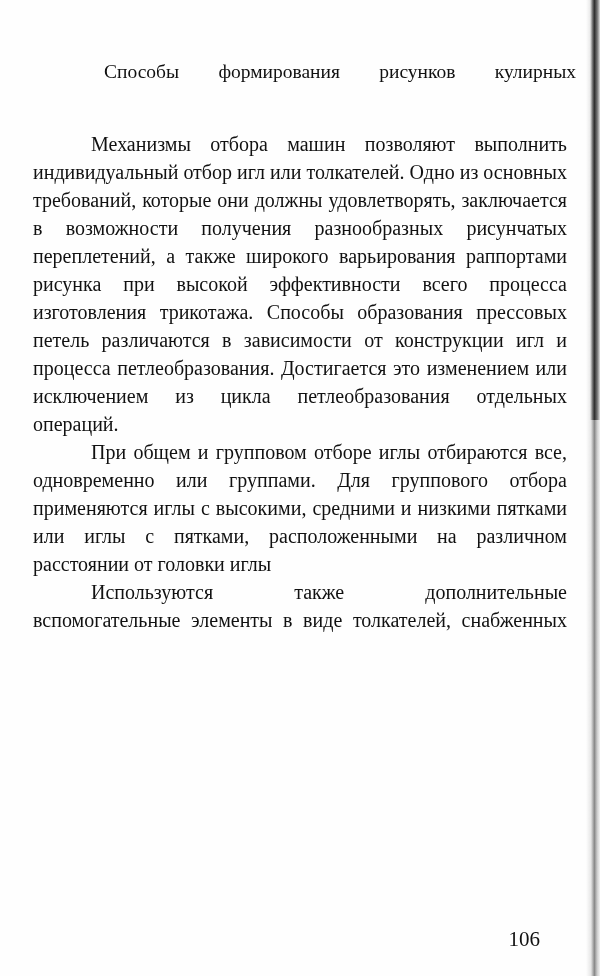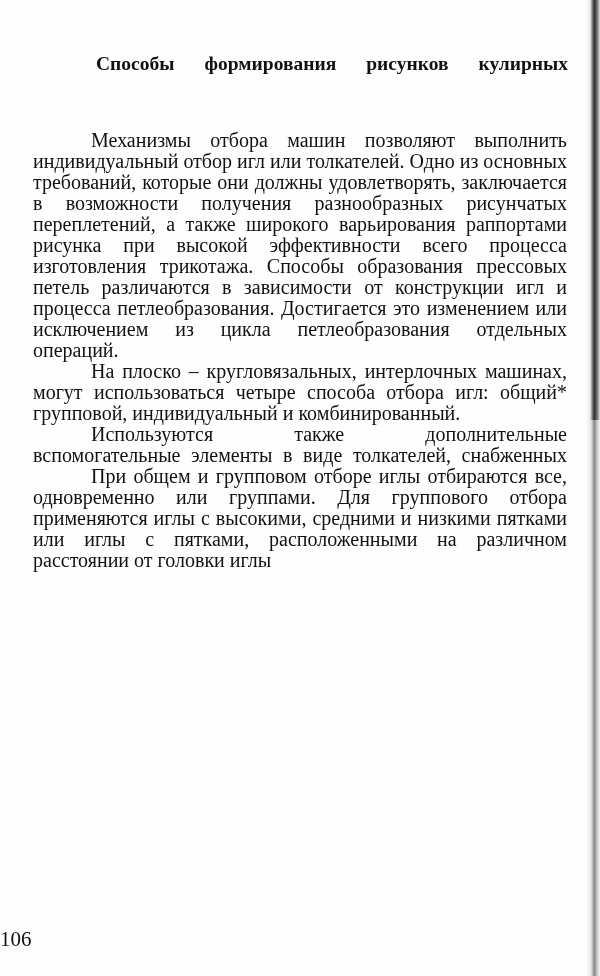--- a/index.html
+++ b/index.html
@@ -37,70 +37,69 @@
       top: 0;
       width: 10px;
       height: 420px;
       background: linear-gradient(to right, rgba(255,255,255,0) 0%, rgba(20,20,20,0.75) 45%, rgba(60,60,60,0.55) 75%, rgba(180,180,180,0.25) 100%);
     }
     .heading {
       position: absolute;
       left: 33px;
       top: 49px;
       width: 535px;
-      font-weight: bold;
+      font-weight: normal;
       font-size: 19.5px;
       line-height: 29px;
-      margin: 0;
+      margin: 8px;
       text-align: justify;
       text-align-last: left;
     }
     .heading .line1 {
       display: block;
       padding-left: 63px;
       text-align: justify;
       text-align-last: justify;
     }
     .heading .line2 {
       display: block;
     }
     .body-text {
       position: absolute;
       left: 33px;
       top: 130px;
       width: 534px;
       font-size: 20px;
-      line-height: 21px;
+      line-height: 28px;
     }
     .para {
       margin: 0;
       text-indent: 58px;
       text-align: justify;
     }
     .page-number {
       position: absolute;
       left: 0;
       width: 540px;
       top: 927px;
-      text-align: left;
+      text-align: right;
       font-size: 21px;
     }
   </style>
 </head>
 <body>
 
 <div class="page">
   <div class="scan-edge"></div>
   <div class="scan-edge-top"></div>
 
   <h1 class="heading">
     <span class="line1">Способы формирования рисунков кулирных</span>
   </h1>
 
   <div class="body-text">
     <p class="para">Механизмы отбора машин позволяют выполнить индивидуальный отбор игл или толкателей. Одно из основных требований, которые они должны удовлетворять, заключается в возможности получения разнообразных  рисунчатых переплетений, а также широкого варьирования раппортами рисунка при высокой эффективности всего процесса изготовления трикотажа. Способы образования прессовых петель  различаются в зависимости от конструкции игл и процесса петлеобразования. Достигается это изменением или исключением из цикла петлеобразования отдельных операций.</p>
-    <p class="para">На плоско – кругловязальных, интерлочных машинах, могут использоваться четыре способа отбора игл: общий* групповой, индивидуальный и комбинированный.</p>
+    <p class="para">При общем и групповом отборе иглы отбираются все, одновременно или группами. Для группового отбора применяются иглы с высокими, средними и низкими пятками или иглы с пятками, расположенными на различном расстоянии от головки иглы</p>
     <p class="para" style="text-align-last: justify;">Используются также дополнительные вспомогательные элементы в виде толкателей, снабженных</p>
-    <p class="para">При общем и групповом отборе иглы отбираются все, одновременно или группами. Для группового отбора применяются иглы с высокими, средними и низкими пятками или иглы с пятками, расположенными на различном расстоянии от головки иглы</p>
   </div>
 
   <div class="page-number">106</div>
 </div>
 
 </body></html>

